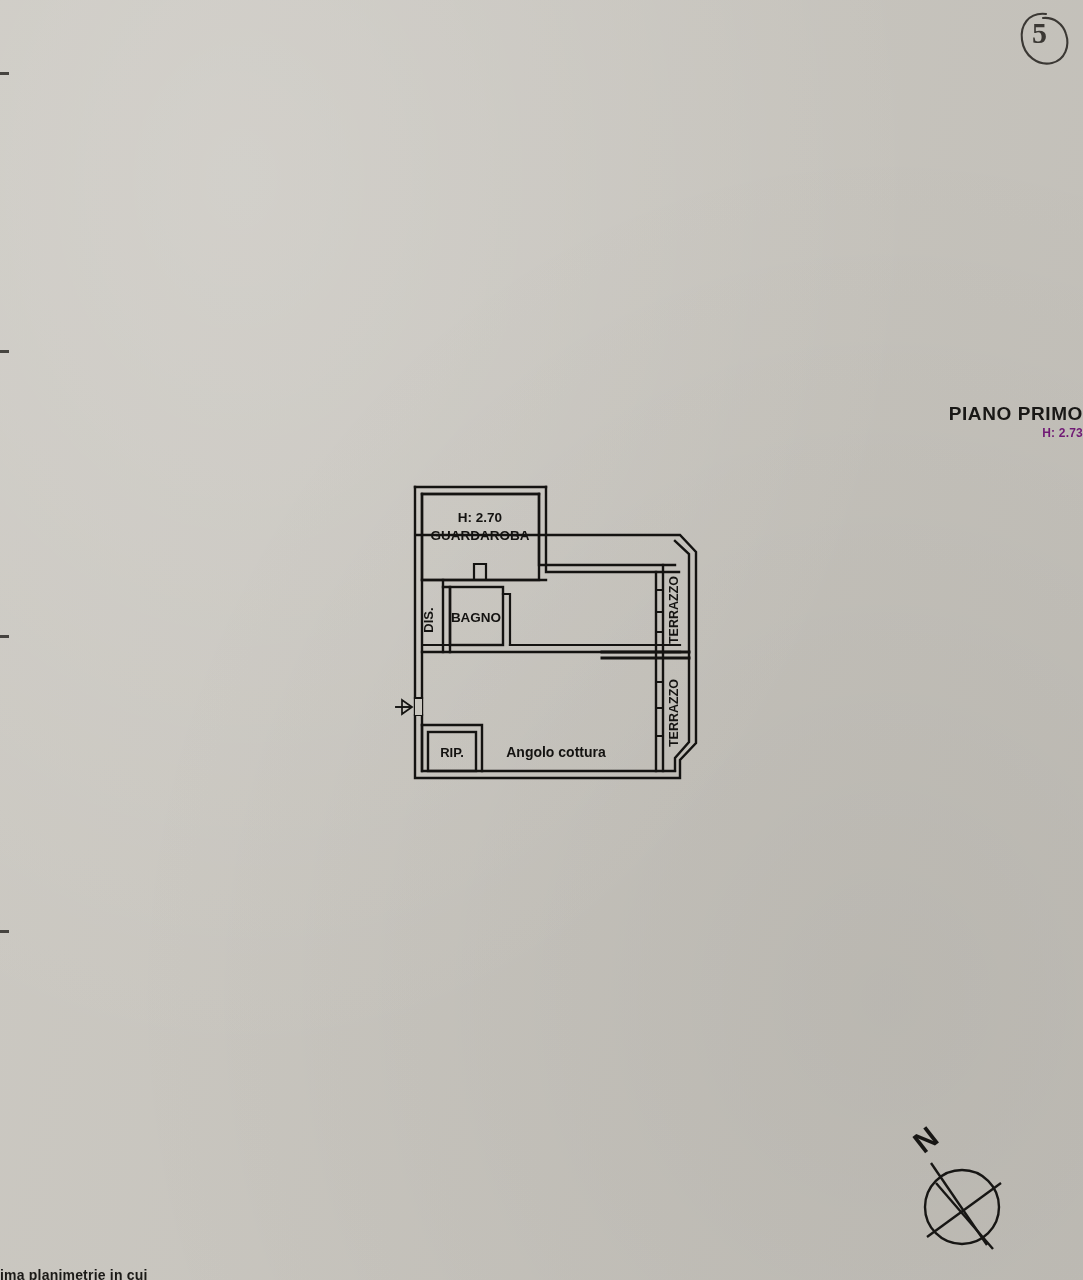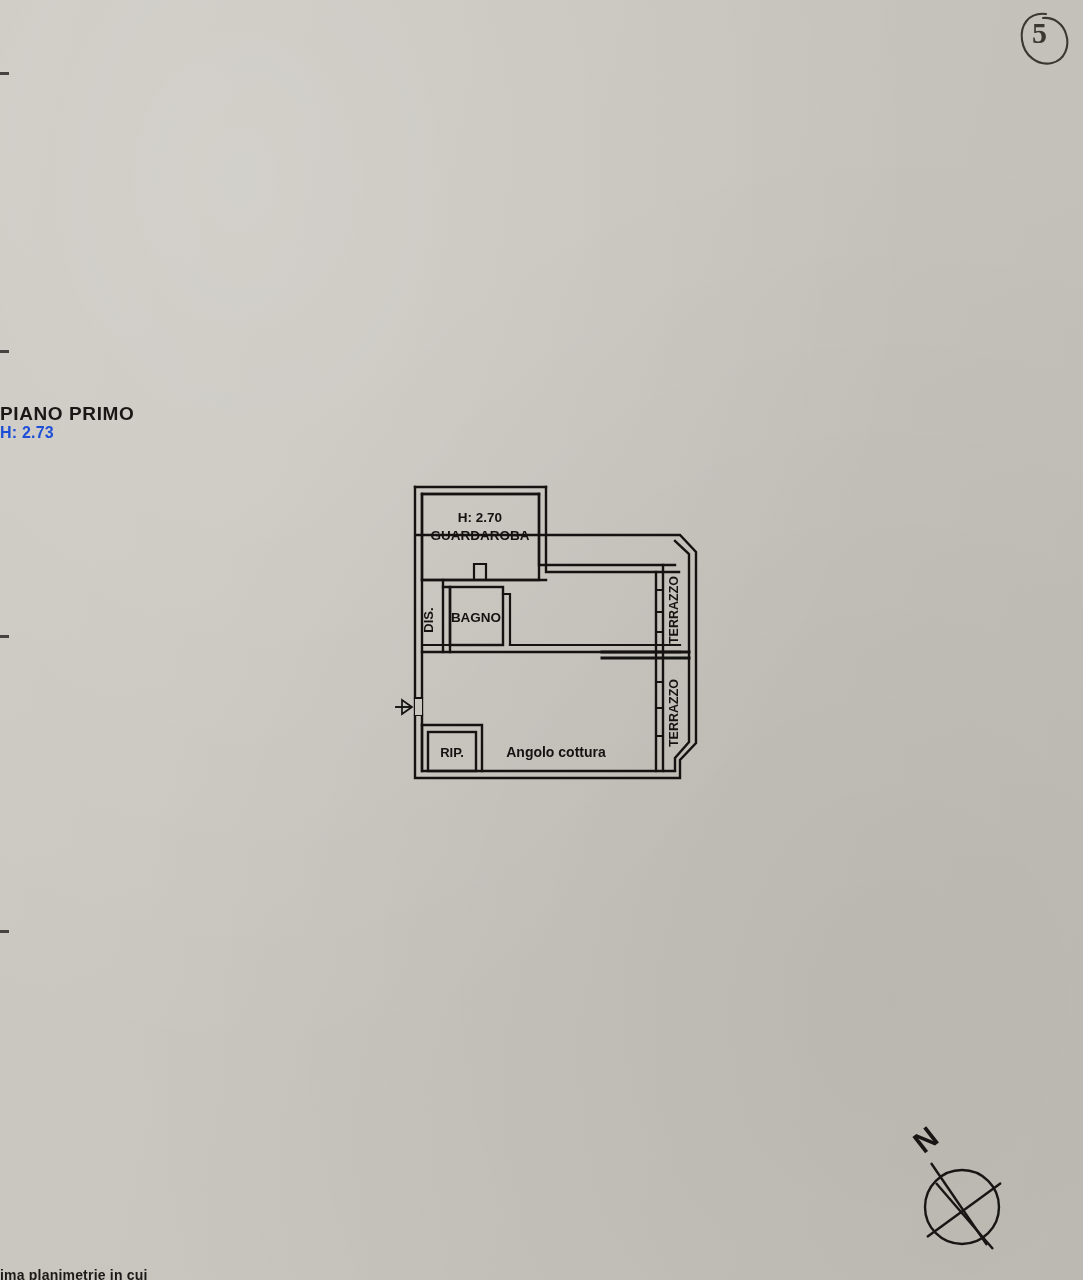--- a/index.html
+++ b/index.html
@@ -35,37 +35,37 @@
     width: 9px;
     height: 3px;
     background: #2e2c28;
     opacity: .85;
   }
   #plan-title {
     position: absolute;
     left: 0;
     right: 0;
     top: 404px;
-    text-align: left;
+    text-align: right;
     color: #17161400;
   }
   #plan-title .l1 {
     display: block;
     font-size: 19px;
     font-weight: bold;
     letter-spacing: .6px;
     color: #191816;
     line-height: 20px;
   }
   #plan-title .l2 {
     display: block;
-    font-size: 16px;
+    font-size: 12px;
     font-weight: bold;
     letter-spacing: .2px;
-    color: #1d4ed8;
+    color: #701a75;
     line-height: 18px;
   }
   #floorplan-svg {
     position: absolute;
     left: 370px;
     top: 460px;
   }
   .svg-label {
     font-family: "Liberation Sans", sans-serif;
     font-weight: bold;

